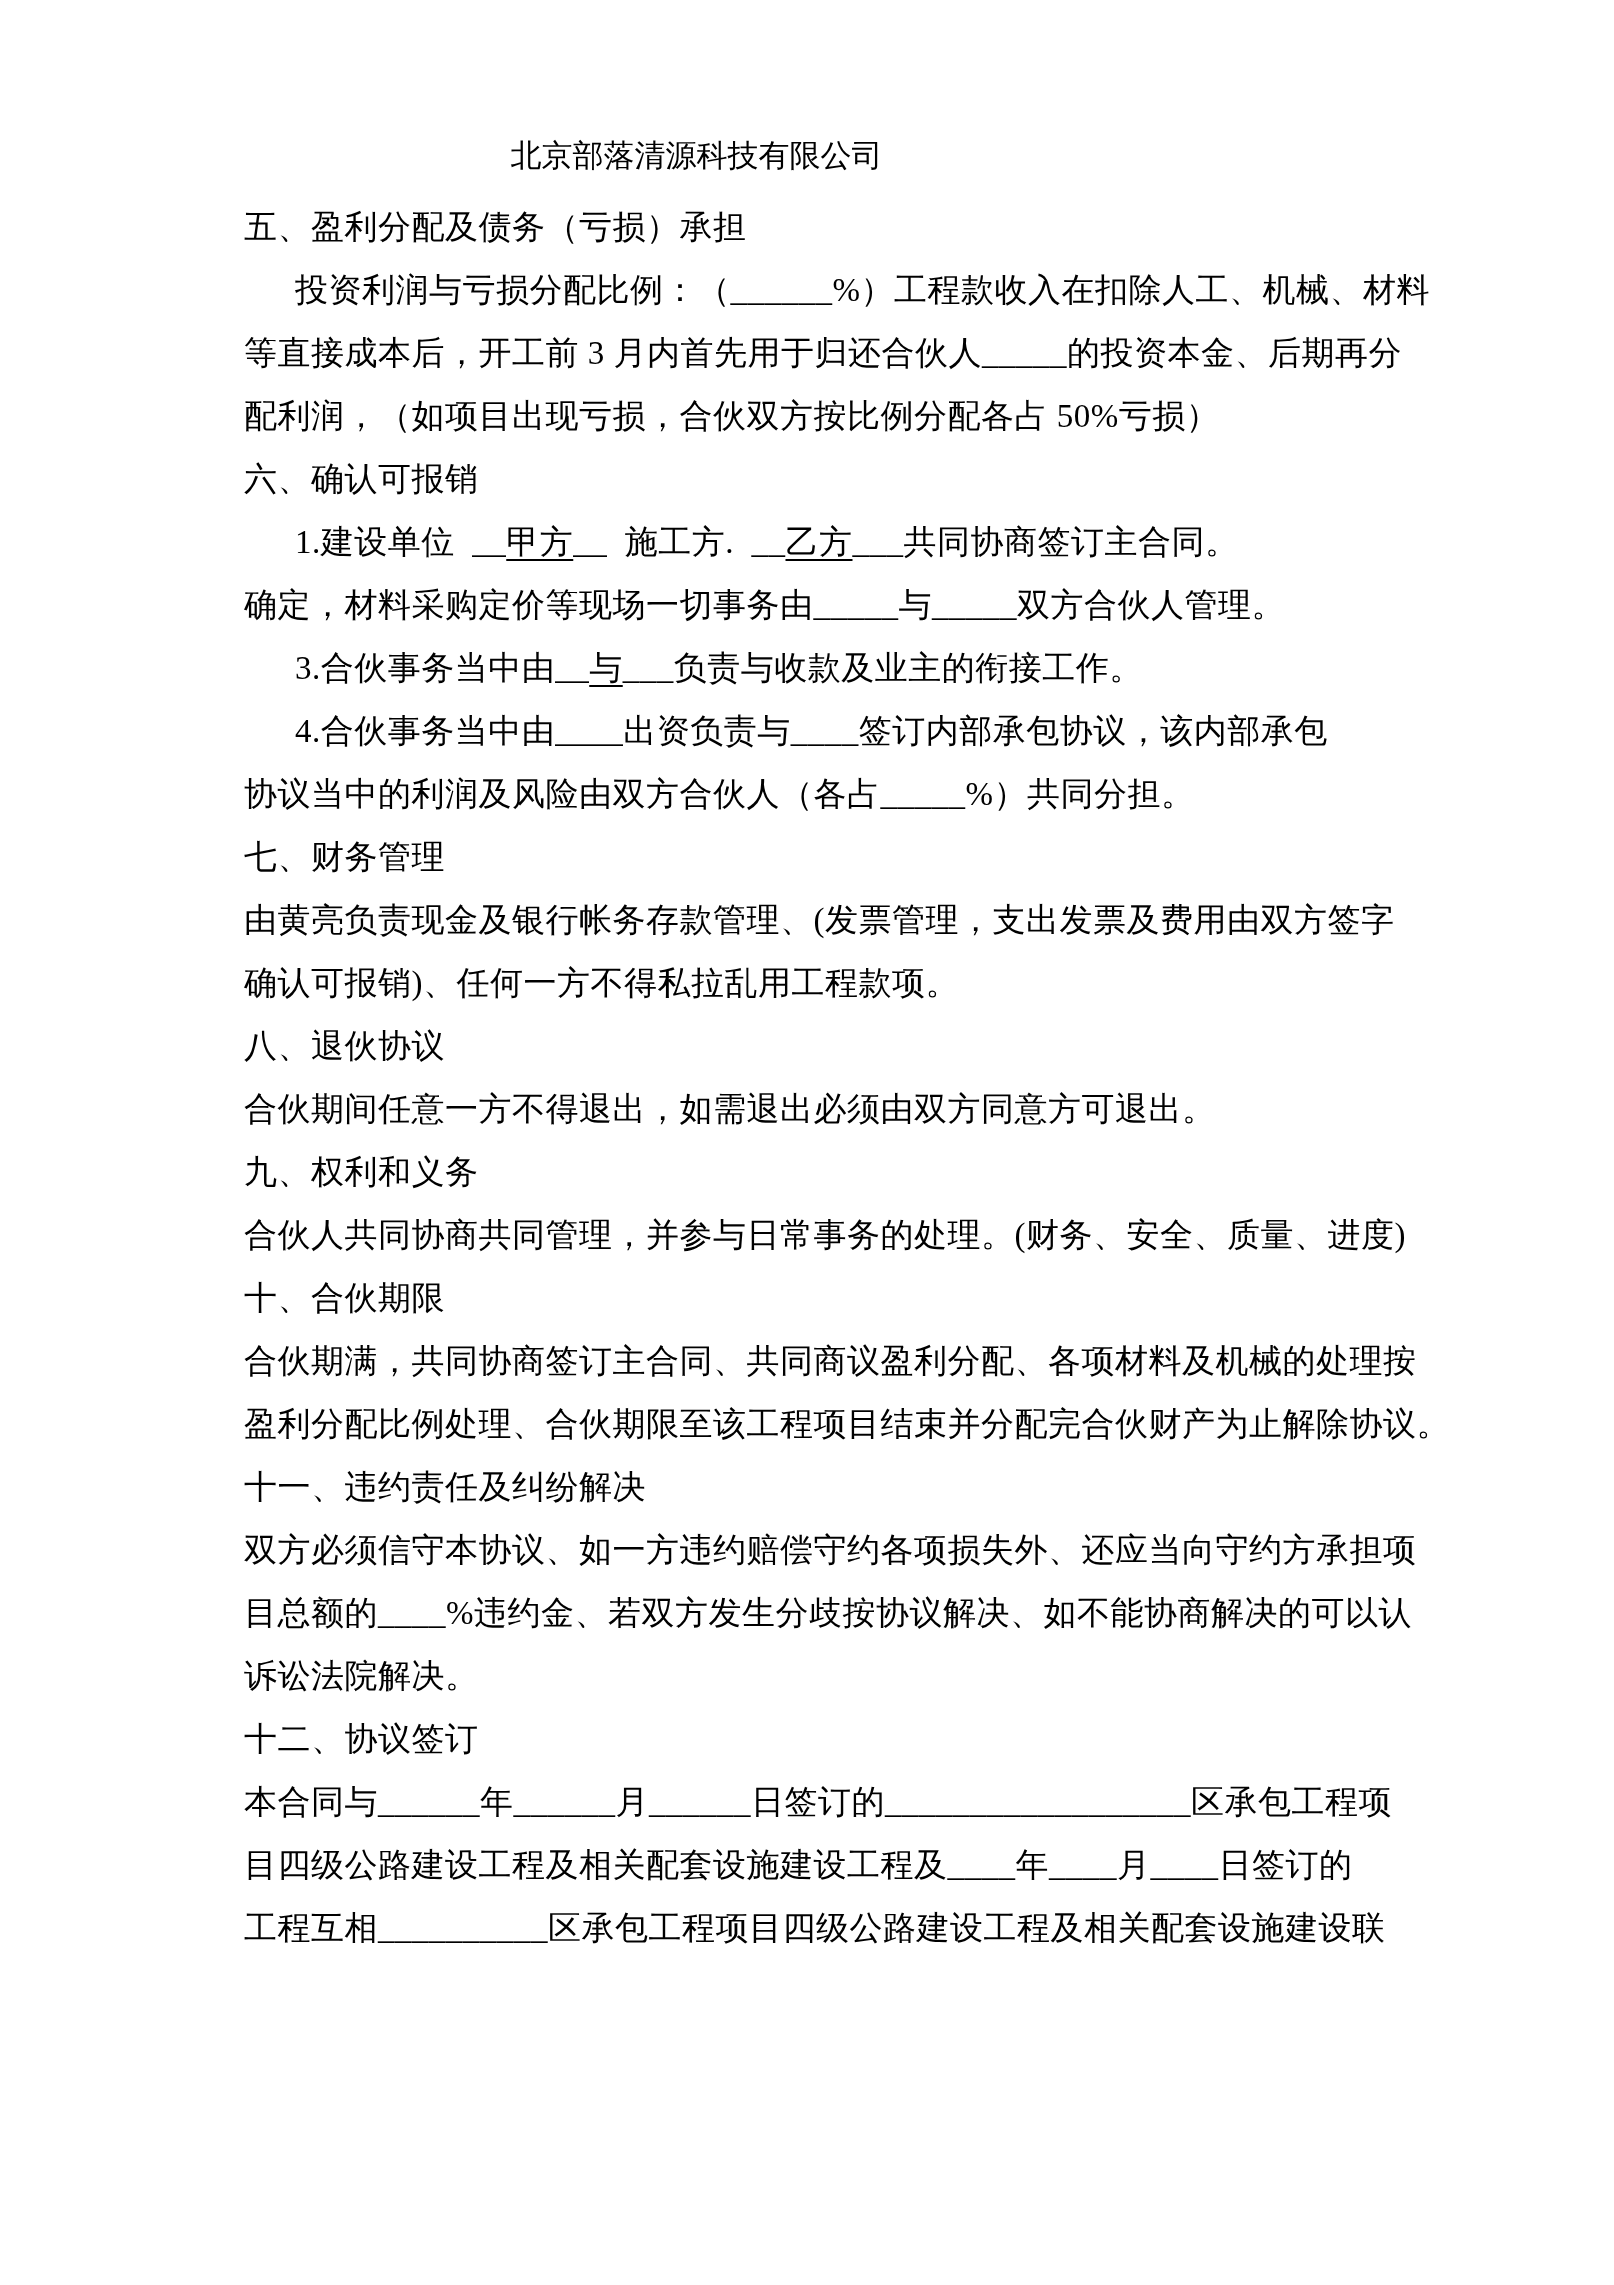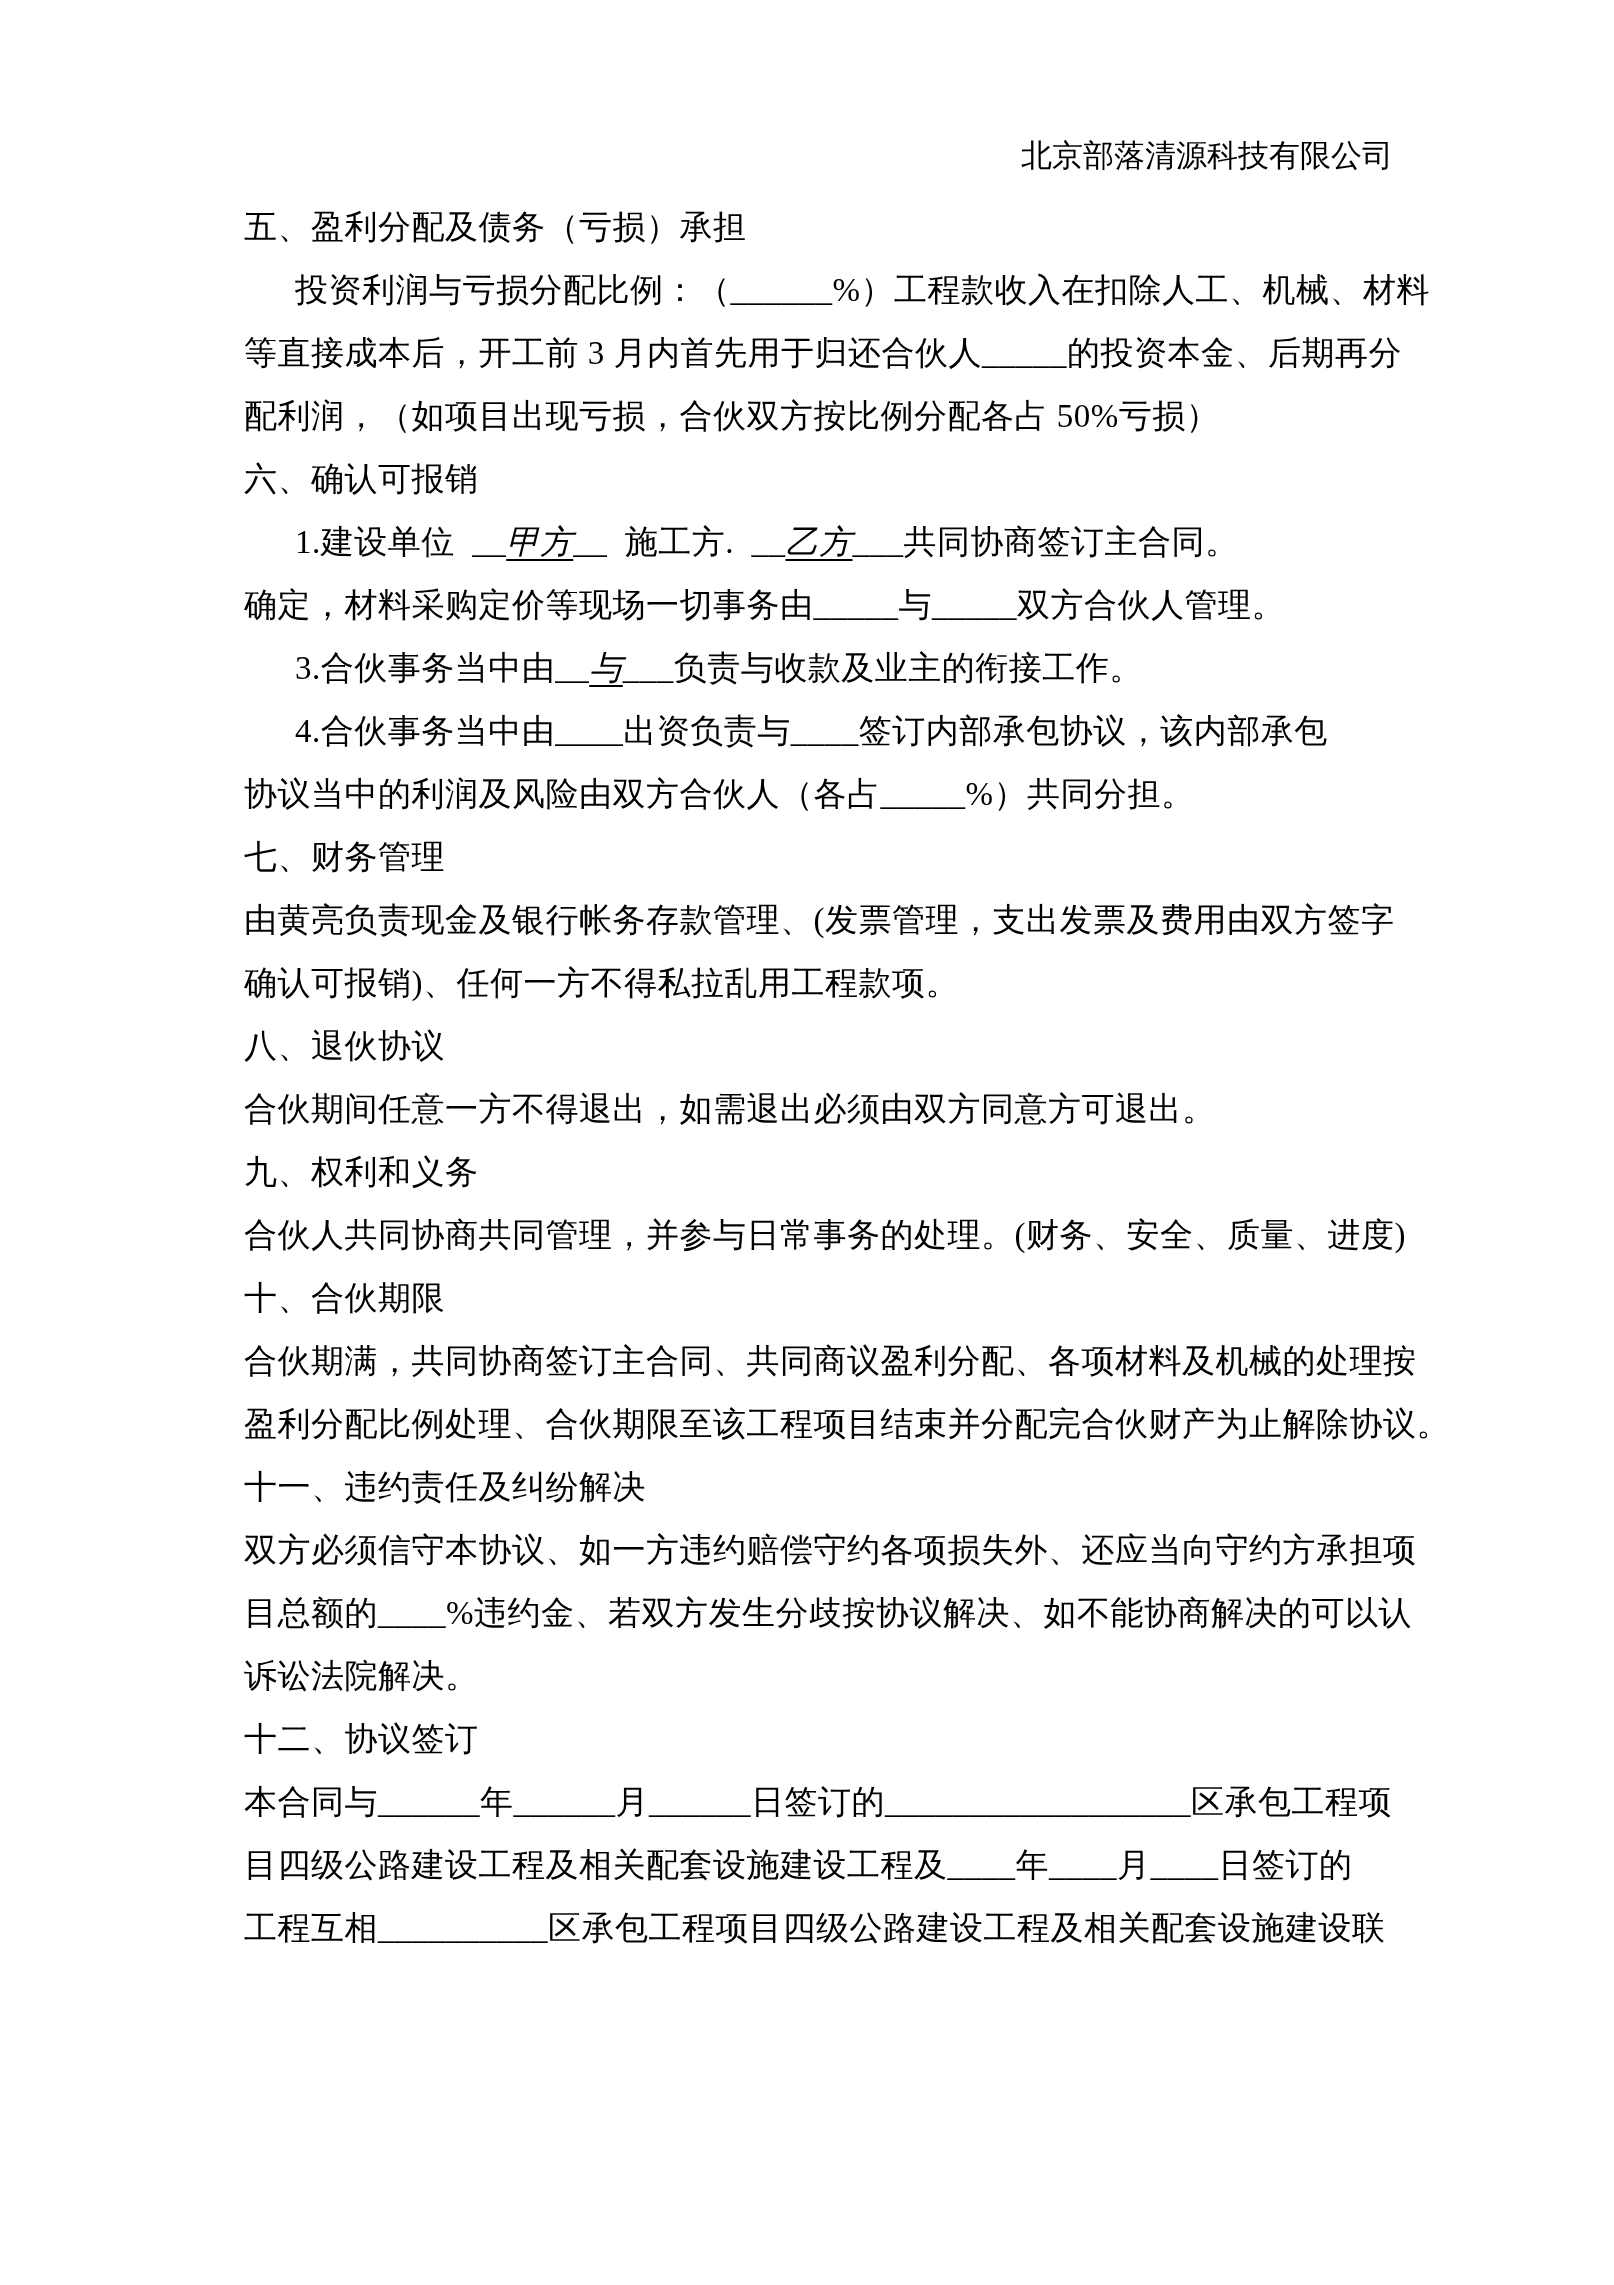--- a/index.html
+++ b/index.html
@@ -14,21 +14,21 @@
     background: #ffffff;
     color: #000000;
     font-family: "Liberation Serif", "DejaVu Serif", serif;
     overflow: hidden;
   }
   .company-header {
     position: absolute;
     top: 136px;
     left: 0;
     right: 222px;
-    text-align: right;
+    text-align: center;
     font-size: 31px;
     line-height: 40px;
     white-space: pre;
   }
   .doc-body {
     position: absolute;
     top: 196px;
     left: 244px;
     width: 1266px;
   }
@@ -39,21 +39,20 @@
     letter-spacing: 0.5px;
     white-space: pre;
   }
   .line.indent {
     padding-left: 51px;
   }
   .u {
     text-decoration: underline;
     text-decoration-thickness: 1.8px;
     text-underline-offset: 6.3px;
-    font-style: italic;
   }
 </style>
 </head>
 <body>
 
 <div class="page">
   <div class="company-header">北京部落清源科技有限公司</div>
   <div class="doc-body">
       <div class="line"><span class="">五、盈利分配及债务（亏损）承担</span></div>
       <div class="line indent"><span class="">投资利润与亏损分配比例：（______%）工程款收入在扣除人工、机械、材料</span></div>

